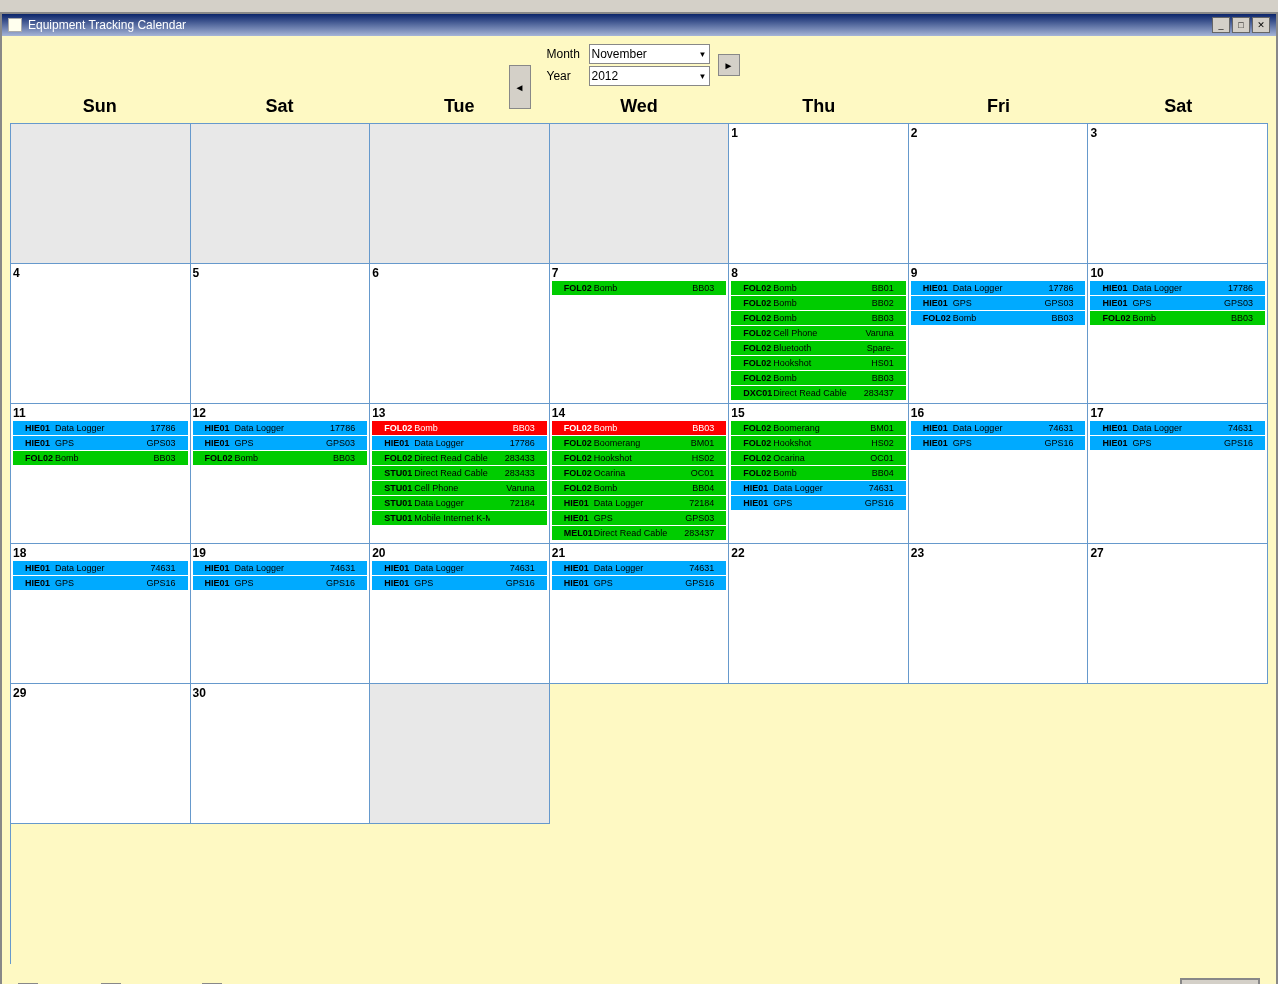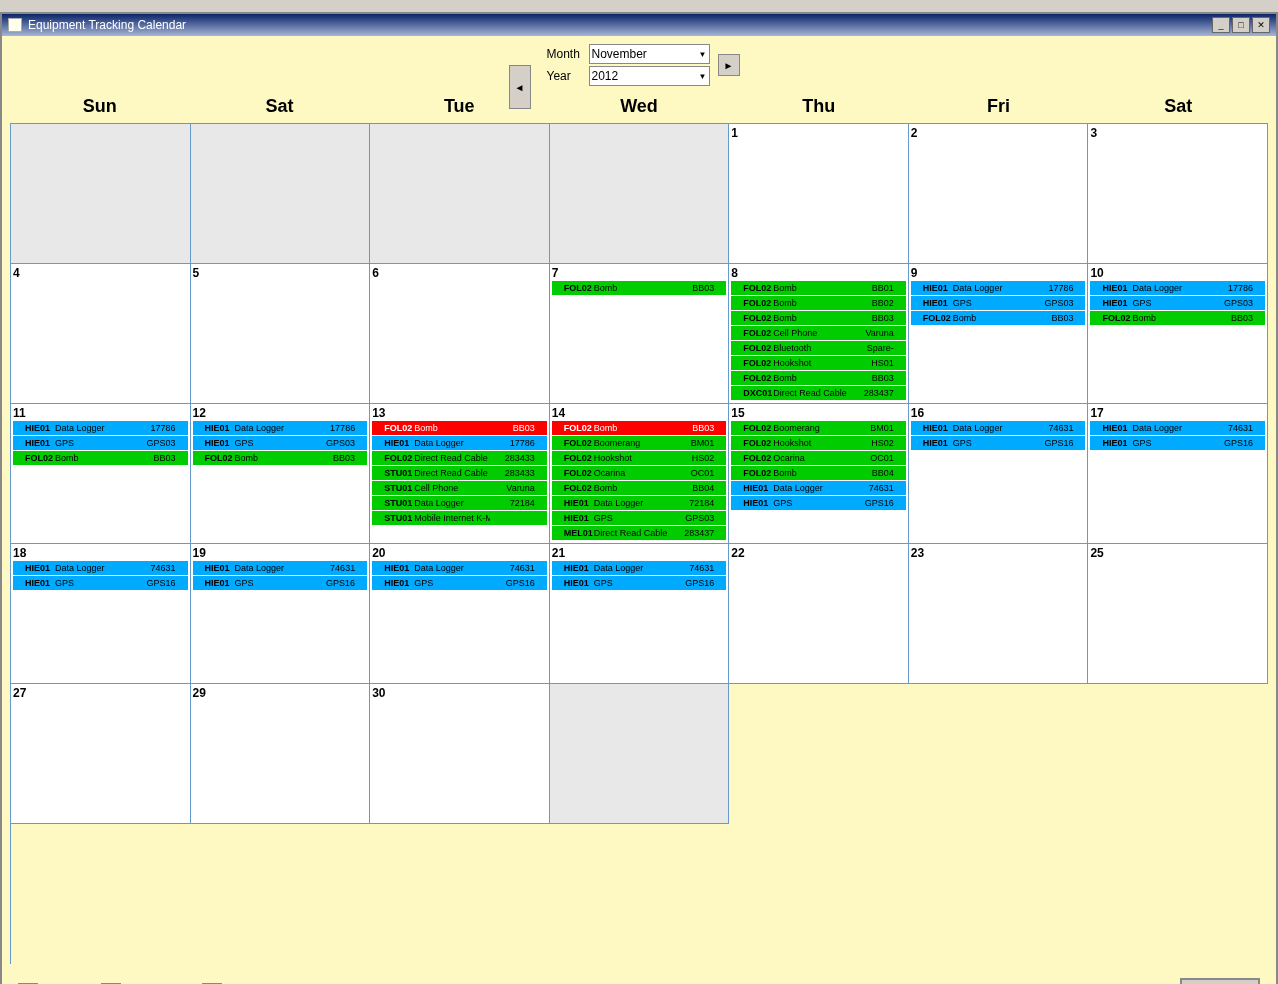--- a/index.html
+++ b/index.html
@@ -588,23 +588,20 @@
             <span class="event-col3">GPS16</span>
           </div>
         </div>
         <div class="cal-cell">
           <div class="cell-date">22</div>
         </div>
         <div class="cal-cell">
           <div class="cell-date">23</div>
         </div>
         <div class="cal-cell">
-          <div class="cell-date">25</div>
-        </div>
-        <div class="cal-cell">
           <div class="cell-date">27</div>
         </div>
         <div class="cal-cell">
           <div class="cell-date">29</div>
         </div>
         <div class="cal-cell">
           <div class="cell-date">30</div>
         </div>
         <div class="cal-cell empty"></div>
       </div>

